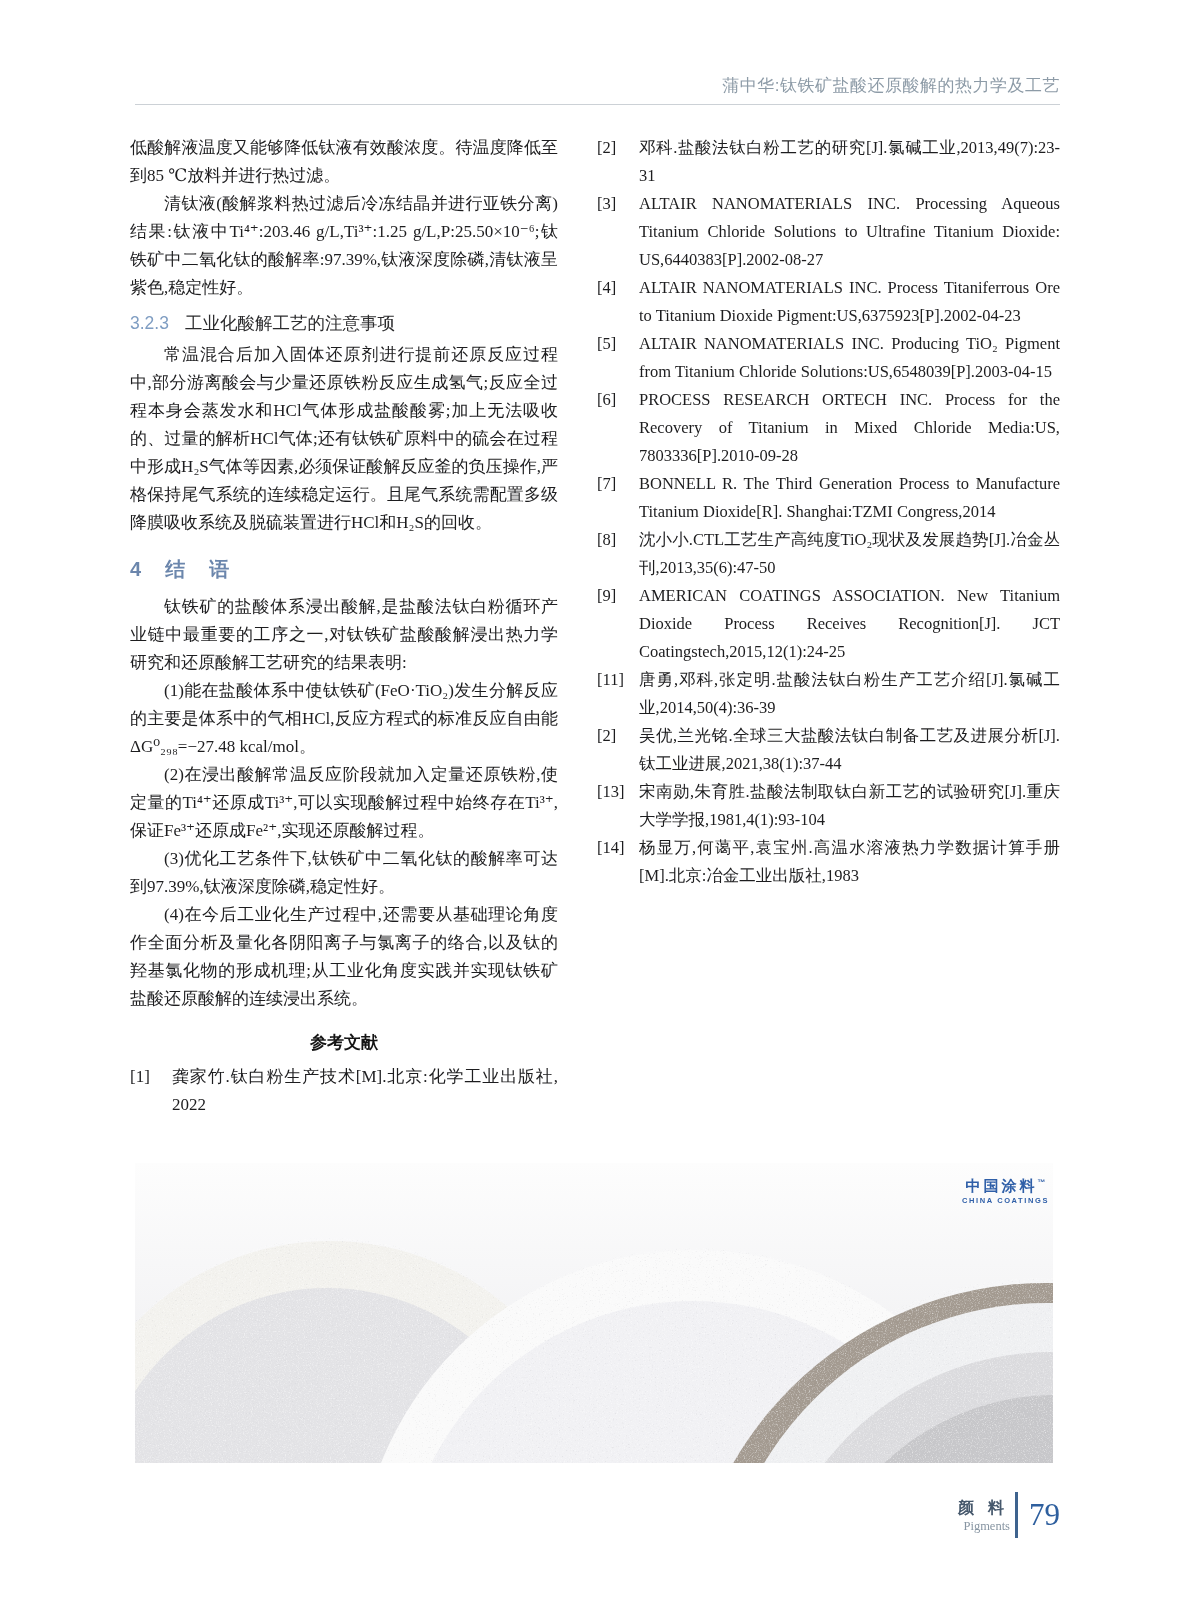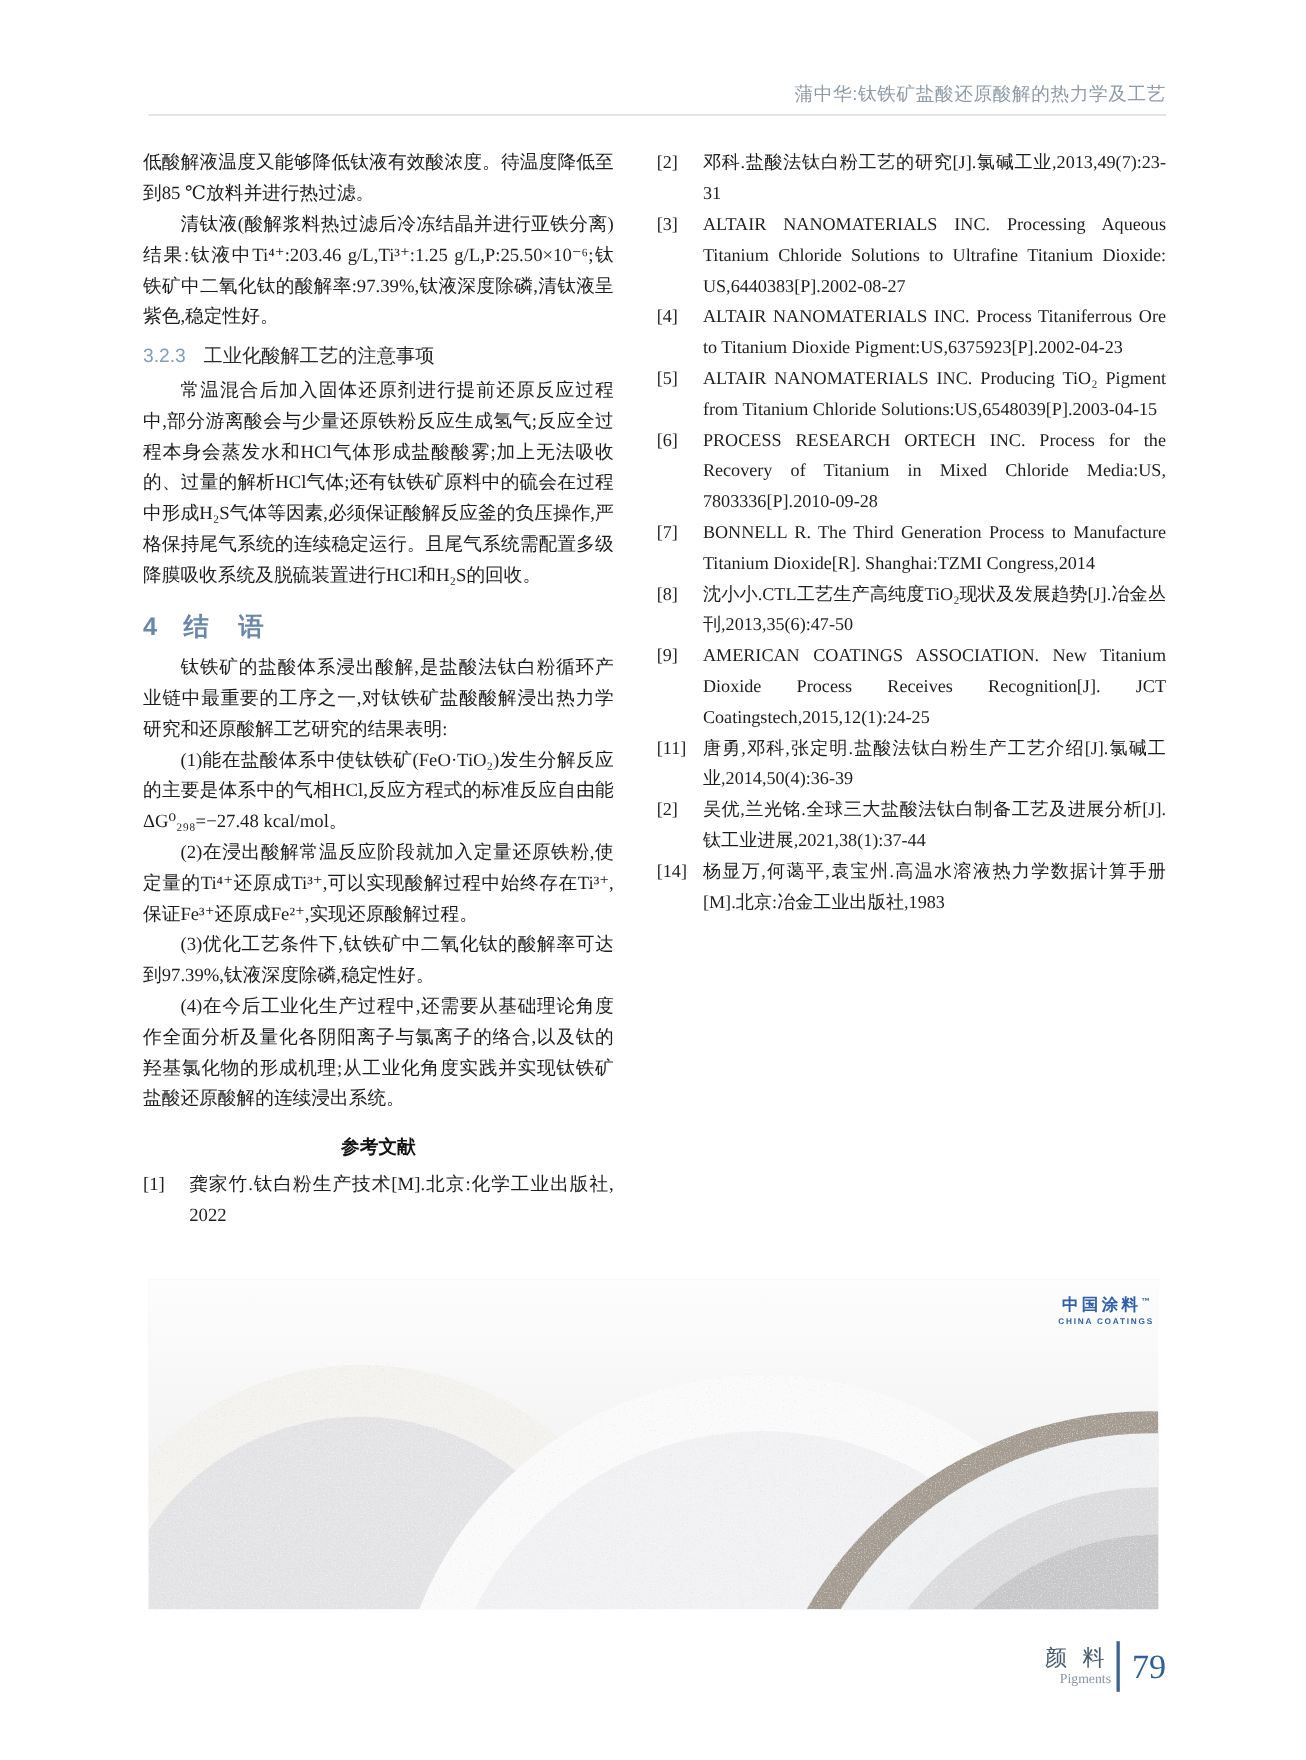--- a/index.html
+++ b/index.html
@@ -12,39 +12,39 @@
   .head-rule{position:absolute;top:104px;left:135px;right:127px;border-top:1px solid #ccd1d6;}
   
   .col{position:absolute;top:134px;text-align:justify;}
   .col-left{left:130px;width:428px;font-size:17px;line-height:28px;}
   .col-right{left:597px;width:463px;font-size:16.5px;line-height:28px;}
   p.body-p{margin:0;}
   p.indent{text-indent:34px;}
   .sub-heading{margin:7px 0 4px;font-size:17.5px;font-weight:normal;color:#2b2b2d;
         font-family:"Liberation Sans","DejaVu Sans",sans-serif;text-align:left;}
   .sub-heading .h-num{color:#7f9dc2;margin-right:16px;}
-  .main-heading{margin:18px 0 10px;font-size:23px;font-weight:bold;color:#6b86ac;
+  .main-heading{margin:18px 0 10px;font-size:20px;font-weight:bold;color:#6b86ac;
         font-family:"Liberation Sans","DejaVu Sans",sans-serif;text-align:left;letter-spacing:2px;}
   .main-heading .h-num{margin-right:22px;}
   .ref-head{margin:16px 0 6px;text-align:center;font-weight:bold;font-size:17px;color:#141414;}
   .ref-row{display:grid;grid-template-columns:42px 1fr;margin:0;}
   .ref-id{text-align:left;}
   .ref-text{text-align:justify;}
   
   .photo{position:absolute;left:135px;top:1163px;width:918px;height:300px;overflow:hidden;background:#f2f2f4;}
   .photo svg{position:absolute;left:0;top:0;width:100%;height:100%;display:block;}
   .logo{position:absolute;top:12px;right:4px;text-align:center;color:#2f5fa8;
         font-family:"Liberation Sans","DejaVu Sans",sans-serif;margin-left:32px;}
   .logo-cn{font-size:15px;font-weight:bold;letter-spacing:3px;line-height:16px;}
   .logo-cn sup{font-size:8px;letter-spacing:0;}
   .logo-en{font-size:7.5px;font-weight:bold;letter-spacing:1.6px;margin-top:2px;color:#2f5fa8;}
   
   .footer{position:absolute;top:1492px;right:127px;display:flex;align-items:center;gap:11px;}
   .f-j{display:flex;flex-direction:column;align-items:center;}
-  .f-cn{font-size:20px;font-weight:normal;color:#46586c;letter-spacing:14px;margin-right:-14px;line-height:22px;text-align:center;}
+  .f-cn{font-size:16px;font-weight:bold;color:#46586c;letter-spacing:14px;margin-right:-14px;line-height:22px;text-align:center;}
   .f-en{font-size:12.5px;color:#8795a2;line-height:14px;align-self:flex-end;margin-right:-6px;}
   .f-bar{width:3px;height:46px;background:#3e638e;}
   .f-num{font-size:31px;color:#2e5f9e;line-height:46px;}
 </style>
 </head>
 <body>
 
 <div class="page">
 
   <div class="running-head">
@@ -104,20 +104,24 @@
       </div>
       <div class="ref-row">
         <span class="ref-id">[11]</span>
         <span class="ref-text">唐勇,邓科,张定明.盐酸法钛白粉生产工艺介绍[J].氯碱工业,2014,50(4):36-39</span>
       </div>
       <div class="ref-row">
         <span class="ref-id">[2]</span>
         <span class="ref-text">吴优,兰光铭.全球三大盐酸法钛白制备工艺及进展分析[J].钛工业进展,2021,38(1):37-44</span>
       </div>
       <div class="ref-row">
+        <span class="ref-id">[13]</span>
+        <span class="ref-text">宋南勋,朱育胜.盐酸法制取钛白新工艺的试验研究[J].重庆大学学报,1981,4(1):93-104</span>
+      </div>
+      <div class="ref-row">
         <span class="ref-id">[14]</span>
         <span class="ref-text">杨显万,何蔼平,袁宝州.高温水溶液热力学数据计算手册[M].北京:冶金工业出版社,1983</span>
       </div>
     </div>
 
   <div class="photo">
     <svg viewBox="0 0 918 300" preserveAspectRatio="none" aria-hidden="true">
       <defs>
         <linearGradient id="bgg" x1="0" y1="0" x2="0" y2="1">
           <stop offset="0" stop-color="#fdfdfd"></stop>

